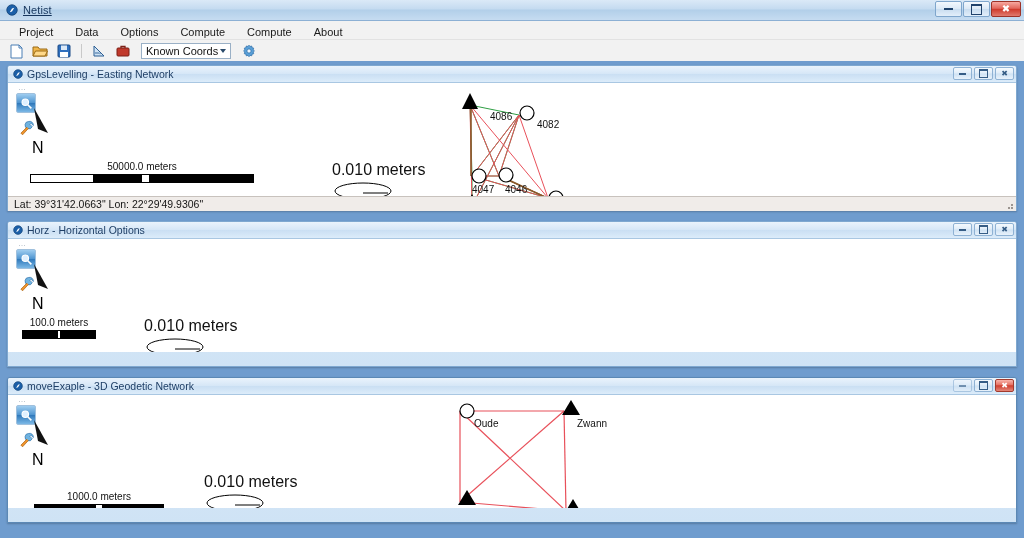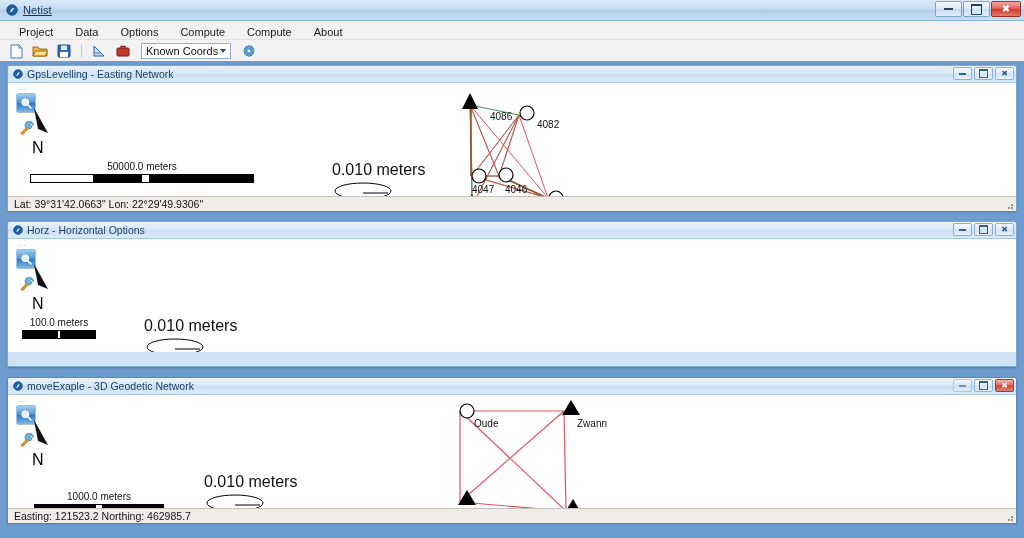--- a/index.html
+++ b/index.html
@@ -480,26 +480,16 @@
           <div style="margin-left:40px;">
             <span class="ell-lbl">0.010 meters</span>
             <svg width="62" height="20">
               <ellipse cx="31" cy="10" rx="28" ry="8" fill="none" stroke="#000" stroke-width="1"></ellipse>
               <line x1="31" y1="12" x2="56" y2="12" stroke="#000" stroke-width="1"></line>
             </svg>
           </div>
         </div>
       </div>
 
-      <div class="statusbar">
-        <span>Easting: 121523.2  Northing: 462985.7</span>
-        <svg class="grip" viewBox="0 0 10 10">
-          <g fill="#9b9590">
-              <rect x="7" y="7" width="2" height="2"></rect>
-              <rect x="4" y="7" width="2" height="2"></rect>
-              <rect x="7" y="4" width="2" height="2"></rect>
-            </g>
-        </svg>
-      </div>
     </div>
 
   </div>
 </div>
 
 </body></html>

